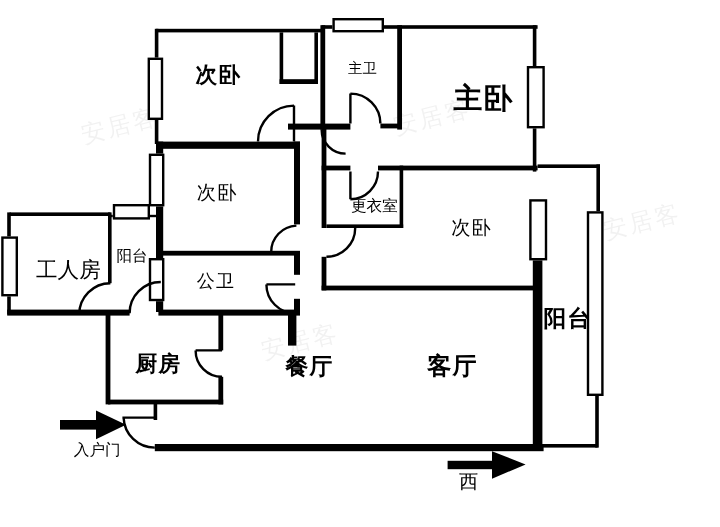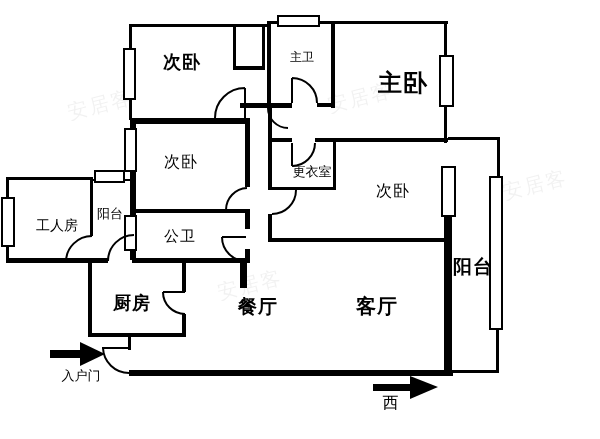--- a/index.html
+++ b/index.html
@@ -129,21 +129,21 @@
         <rect x="373" y="384" width="38" height="7"></rect>
         <polygon points="410,376 410,399 438,387"></polygon>
       </g>
     </g>
   </svg>
 
   <div class="lbl b" style="left:182px;top:62px;font-size:18px;">次卧</div>
   <div class="lbl" style="left:302px;top:57px;font-size:12px;letter-spacing:0;text-align:center;">主卫</div>
   <div class="lbl b" style="left:403px;top:83px;font-size:24px;">主卧</div>
   <div class="lbl" style="left:181px;top:162px;font-size:16px;">次卧</div>
-  <div class="lbl" style="left:57px;top:225px;font-size:14px;letter-spacing:0;">工人房</div>
+  <div class="lbl" style="left:57px;top:225px;font-size:18px;letter-spacing:0;">工人房</div>
   <div class="lbl" style="left:110px;top:213px;font-size:13px;letter-spacing:0;">阳台</div>
   <div class="lbl" style="left:180px;top:235px;font-size:15px;">公卫</div>
   <div class="lbl" style="left:312px;top:171px;font-size:13px;letter-spacing:0;">更衣室</div>
   <div class="lbl" style="left:393px;top:191px;font-size:16px;">次卧</div>
   <div class="lbl b" style="left:473px;top:266px;font-size:19px;">阳台</div>
   <div class="lbl b" style="left:132px;top:303px;font-size:18px;">厨房</div>
   <div class="lbl b" style="left:258px;top:306px;font-size:19px;">餐厅</div>
   <div class="lbl b" style="left:377px;top:306px;font-size:20px;">客厅</div>
 
   <div class="lbl" style="left:81px;top:375px;font-size:13px;letter-spacing:0;">入户门</div>

